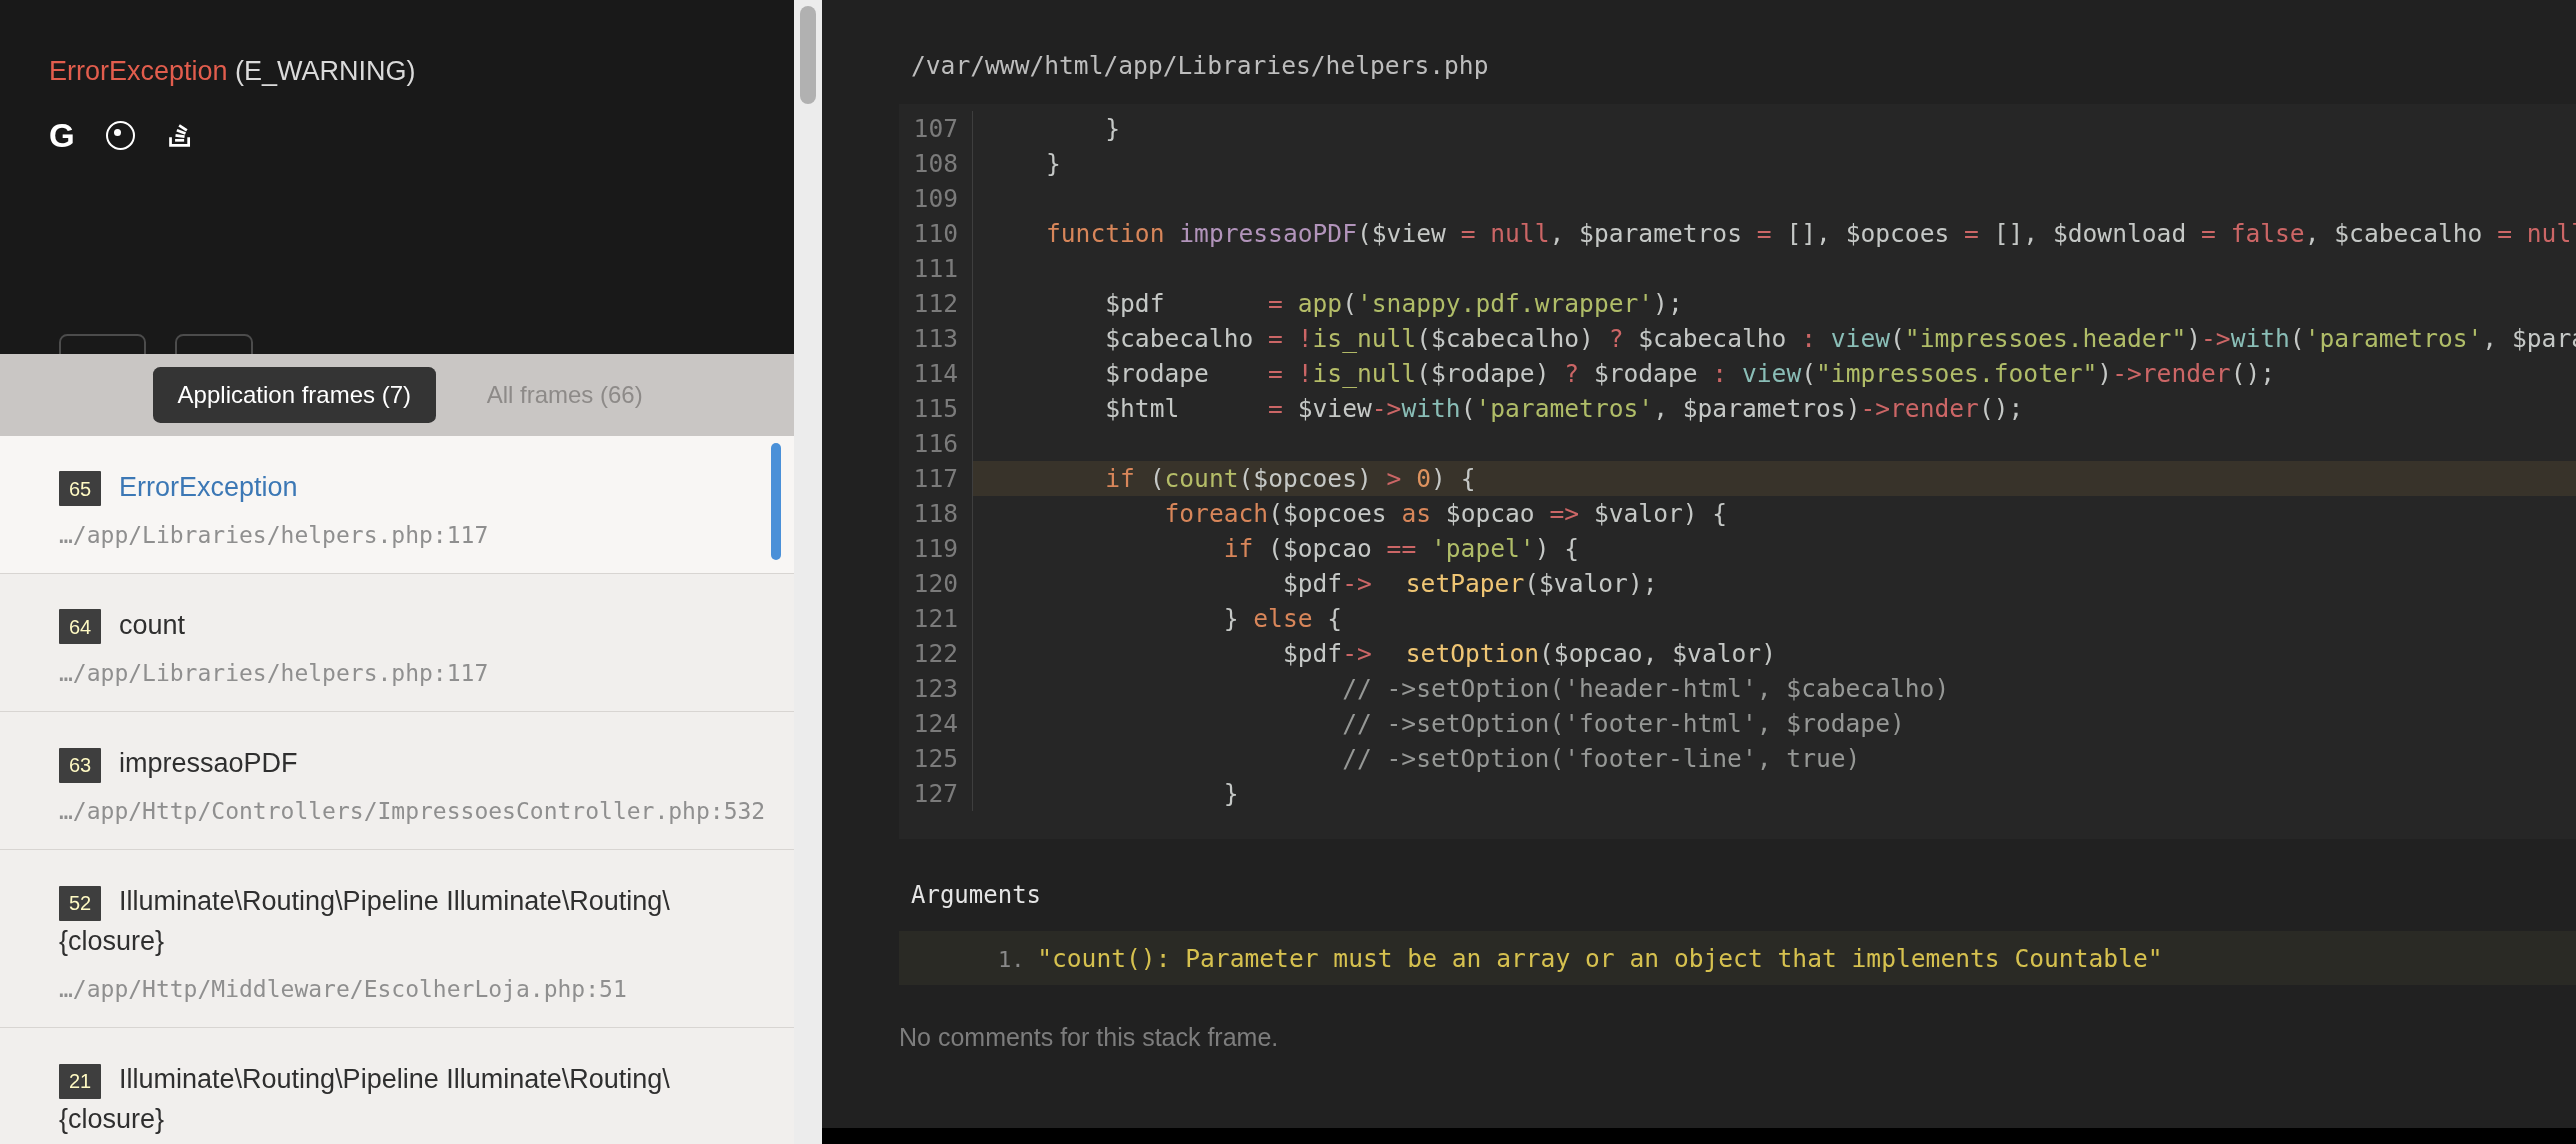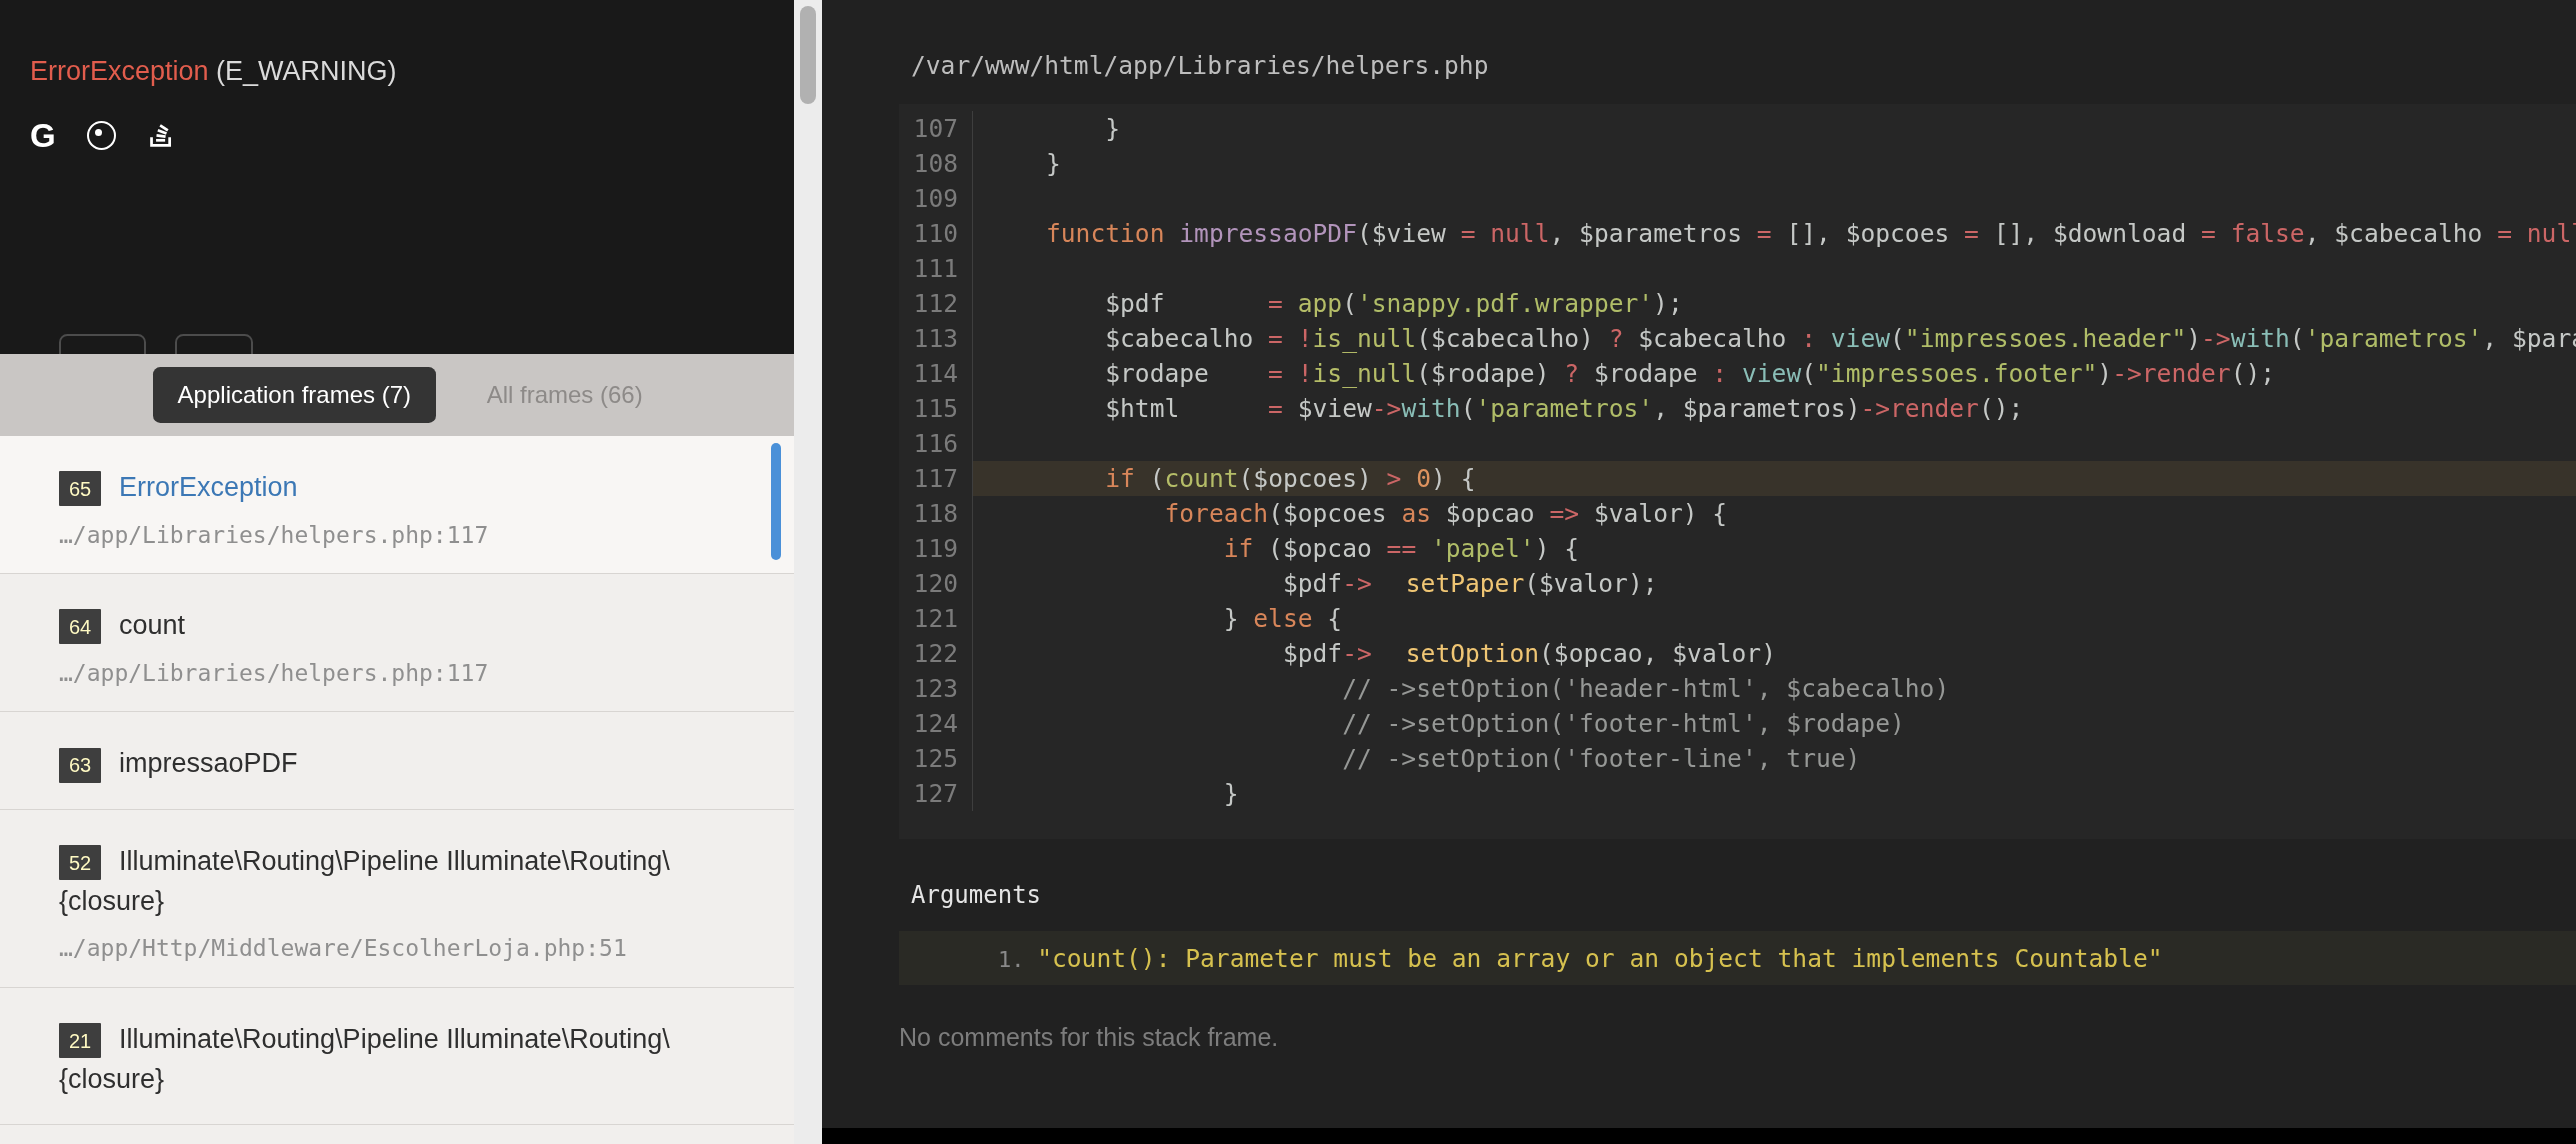--- a/index.html
+++ b/index.html
@@ -6,21 +6,21 @@
   html,body { background:#ffffff; }
   .app{
     position:relative; width:2576px; height:1144px; display:flex;
     font-family:"Liberation Sans", sans-serif; overflow:hidden; background:#fff;
   }
 
   
   .left{ width:794px; flex:none; display:flex; flex-direction:column; height:100%; }
   .lheader{
     position:relative; flex:none; height:354px; overflow:hidden;
-    background:var(--dark-header-bg); padding:56px 55px 0 30px;
+    background:var(--dark-header-bg); padding:56px 55px 0 49px;
   }
   .exline{ font-size:27px; }
   .exclass{ color:var(--accent-red); }
   .exsev{ color:#dadada; }
   .message{ margin-top:16.4px; color:#fafafa; font-size:38px; line-height:50px; width:709px; font-weight:400; }
   .iconrow{ margin-top:31px; display:flex; align-items:center; gap:31px; }
   .gicon{ color:#fff; font-size:33px; font-weight:bold; line-height:33px; }
   .circleicon{ width:29px; height:29px; border:2.7px solid #fff; border-radius:50%; position:relative; }
   .circleicon::after{ content:""; position:absolute; left:6.4px; top:6.4px; width:7.3px; height:7.3px; border-radius:50%; background:#fff; }
   .ghost-btn{ position:absolute; bottom:-22px; height:42px; border:2.7px solid #4c4c4c; border-radius:8.2px; background:transparent; }
@@ -126,20 +126,21 @@
           <div class="frame-head"><span class="badge">65</span><span class="frame-name link">ErrorException</span></div>
           <div class="frame-path">…/app/Libraries/helpers.php:117</div>
           <div class="frames-thumb"></div>
         </div>
         <div class="frame">
           <div class="frame-head"><span class="badge">64</span><span class="frame-name">count</span></div>
           <div class="frame-path">…/app/Libraries/helpers.php:117</div>
         </div>
         <div class="frame">
           <div class="frame-head"><span class="badge">63</span><span class="frame-name">impressaoPDF</span></div>
+          <div class="frame-path">…/app/Http/Controllers/ImpressoesController.php:532</div>
         </div>
         <div class="frame">
           <div class="frame-head"><span class="badge">52</span><span class="frame-name">Illuminate\Routing\Pipeline Illuminate\Routing\{closure}</span></div>
           <div class="frame-path">…/app/Http/Middleware/EscolherLoja.php:51</div>
         </div>
         <div class="frame">
           <div class="frame-head"><span class="badge">21</span><span class="frame-name">Illuminate\Routing\Pipeline Illuminate\Routing\{closure}</span></div>
         </div>
       </div>
   </div>

